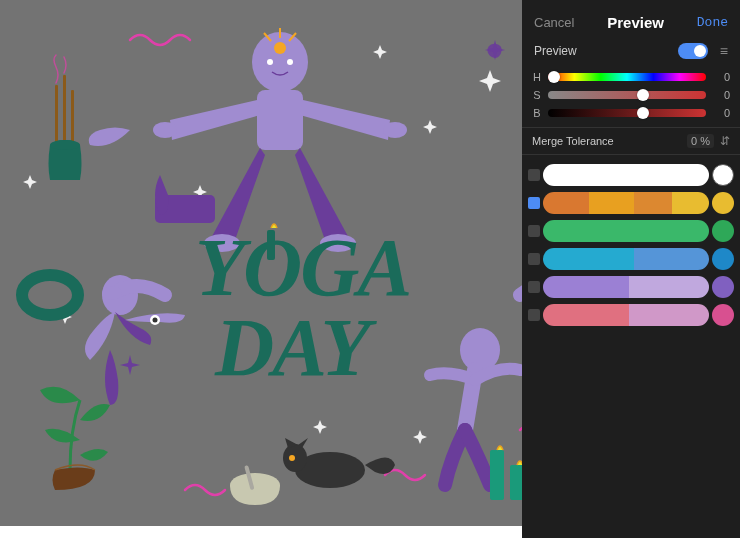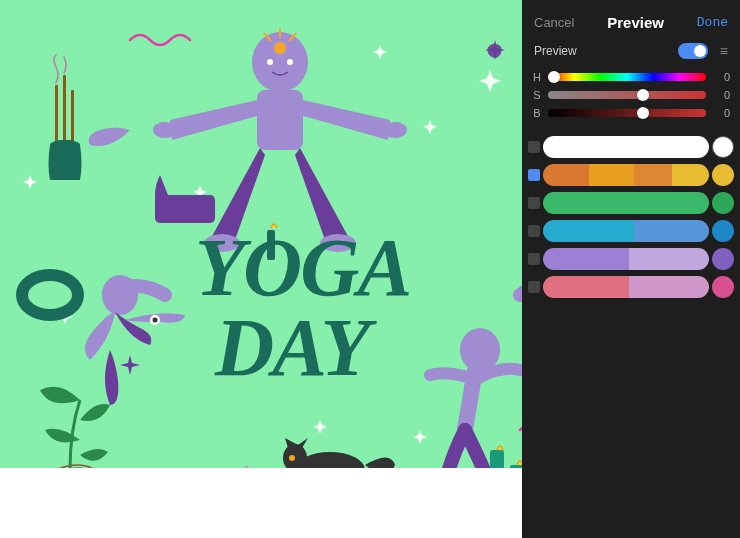--- a/index.html
+++ b/index.html
@@ -9,22 +9,22 @@
       overflow: hidden;
       font-family: -apple-system, BlinkMacSystemFont, 'Helvetica Neue', sans-serif;
       position: relative;
     }
 
     
     #canvas-area {
       position: absolute;
       left: 0; top: 0;
       width: 560px;
-      height: 468px;
-      background-color: #86efac;
+      height: 526px;
+      background-color: #737373;
       overflow: hidden;
     }
 
     
     #panel {
       position: absolute;
       right: 0; top: 0;
       width: 218px;
       height: 538px;
       background: #1e1e1e;
@@ -420,20 +420,25 @@
 
     <div class="slider-row">
       <span class="slider-label">B</span>
       <div class="slider-track slider-b">
         <div class="slider-thumb" style="left: calc(60% - 6px);"></div>
       </div>
       <span class="slider-value">0</span>
     </div>
   </div>
 
+  <div id="merge-tolerance">
+    <span class="merge-label">Merge Tolerance</span>
+    <span class="merge-value">0 %</span>
+    <span class="merge-icon">⇵</span>
+  </div>
 
   <div id="swatches-area">
 
     <div class="swatch-row">
       <div class="row-icon unselected-row" style="background:#444; border-radius:2px;"></div>
       <div class="swatch-bar row-white" style="background:#ffffff;"></div>
       <div class="swatch-circle" style="background:#ffffff; border:1px solid #555;"></div>
     </div>
 
     <div class="swatch-row">

